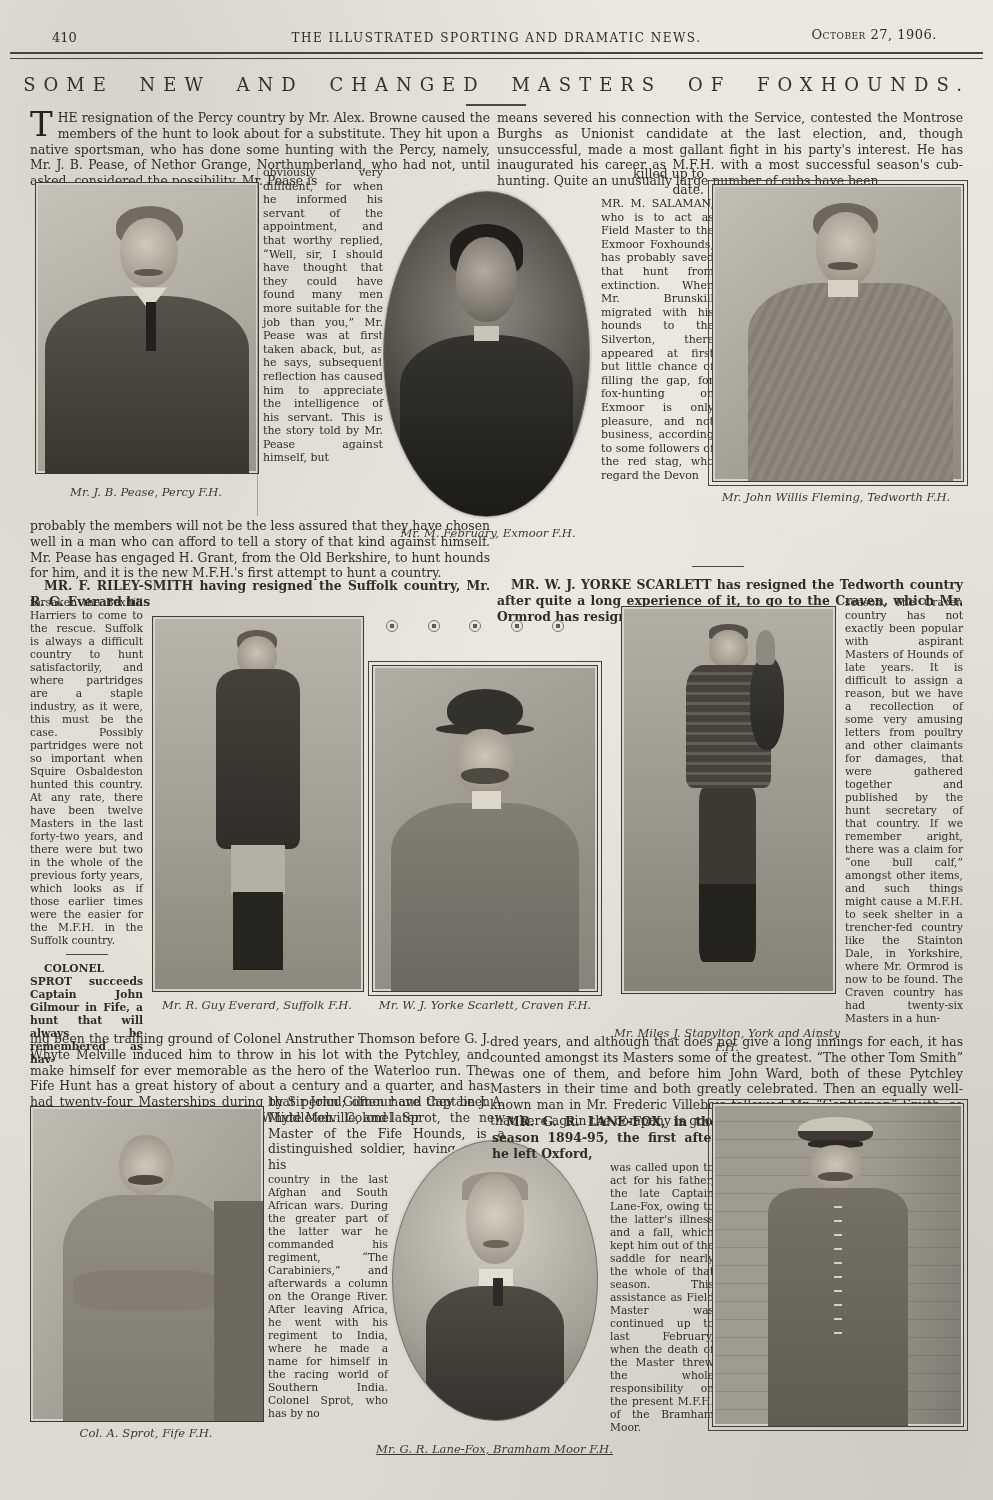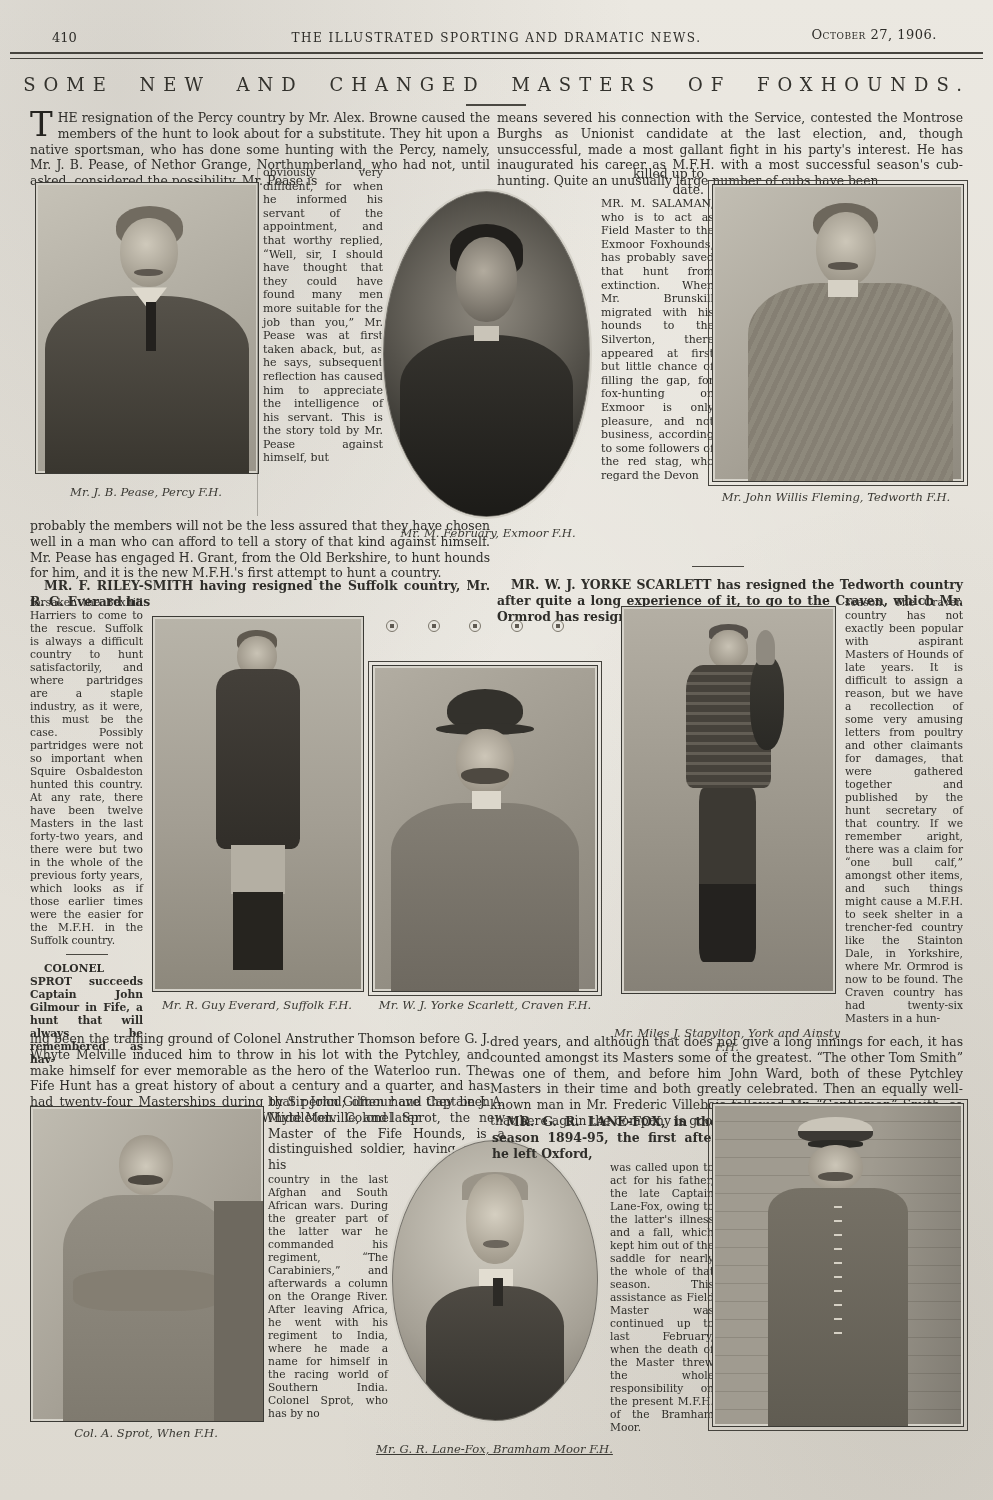--- a/index.html
+++ b/index.html
@@ -241,16 +241,16 @@
 
   <div class="ph p9 frame2" style="left:712px;top:1103px;width:250px;height:322px;">
     <div class="f1"></div>
     <div class="f2"></div>
     <div class="f3"></div>
     <div class="f4"></div>
     <div class="f5"></div>
     <div class="f6"></div>
   </div>
 
-  <div class="cap" style="left:30px;top:1427px;width:232px;">Col. A. Sprot, When F.H.</div>
+  <div class="cap" style="left:30px;top:1427px;width:232px;">Col. A. Sprot, Fife F.H.</div>
   <div class="cap" style="left:357px;top:1443px;width:275px;text-decoration:underline;">Mr. G. R. Lane-Fox, Bramham Moor F.H.</div>
 
 </div>
 
 </body></html>

